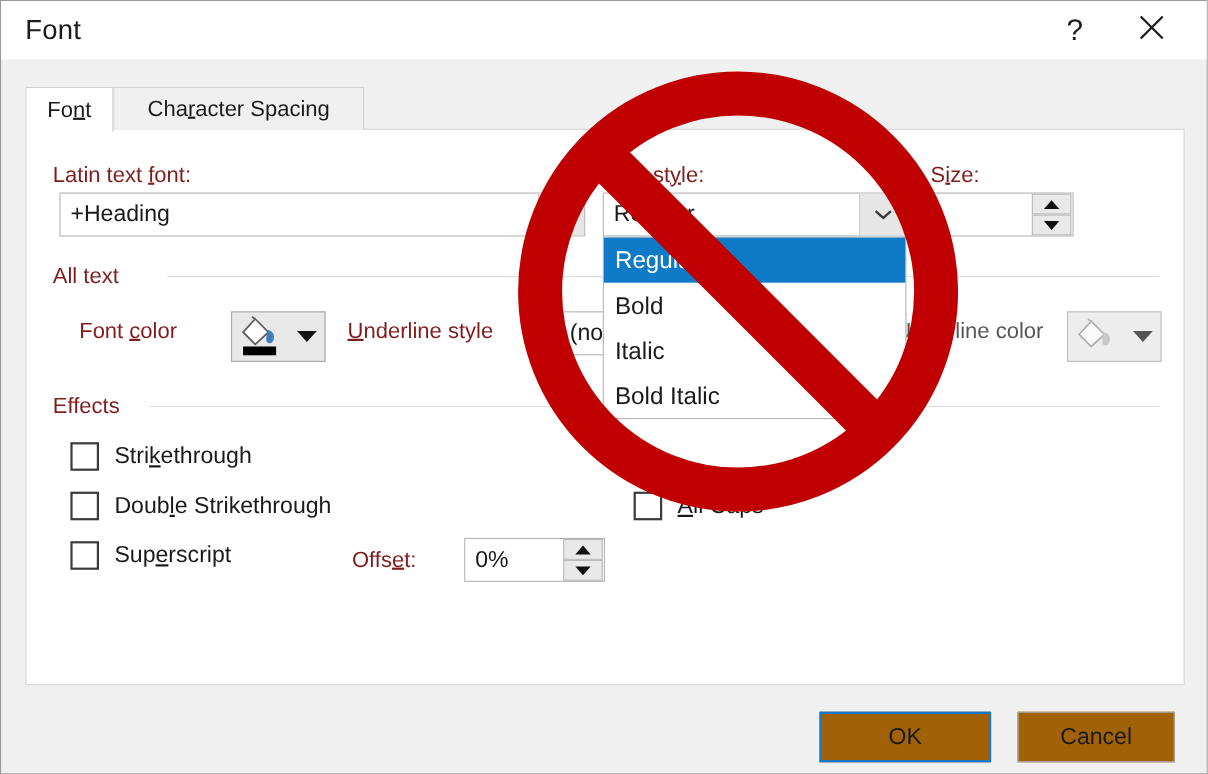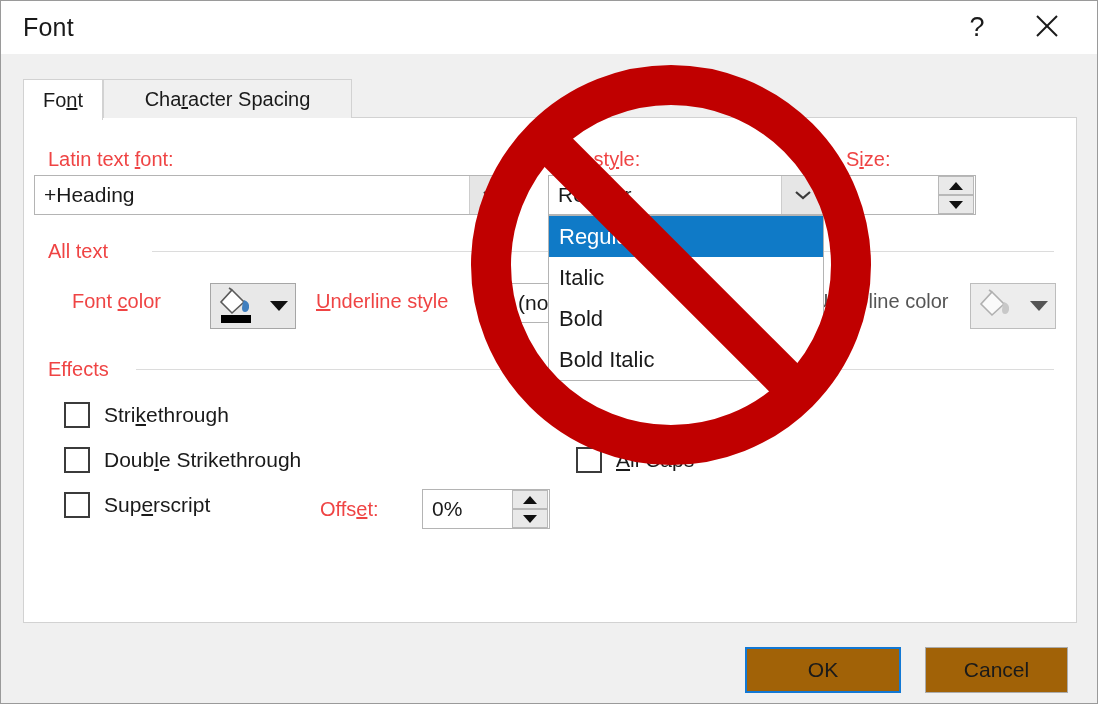--- a/index.html
+++ b/index.html
@@ -78,41 +78,41 @@
   .tab-font {
     left: 0;
     width: 80px;
     background: #ffffff;
     border-color: #d2d2d2;
     height: 41px;
     z-index: 3;
   }
   .tab-cspacing {
     left: 80px;
-    width: 249px;
+    width: 228px;
     background: #f0f0f0;
     z-index: 2;
   }
 
   
   .panel {
     position: absolute;
     left: 22px;
     top: 116px;
     width: 1054px;
     height: 506px;
     background: #ffffff;
     border: 1px solid #d2d2d2;
     box-sizing: border-box;
   }
 
   .lbl {
     position: absolute;
     font-size: 20px;
-    color: #ef4444;
+    color: #7f1d1d;
     white-space: nowrap;
   }
 
   u.acc { text-decoration: underline; }
 
   
   .combo {
     position: absolute;
     box-sizing: border-box;
     border: 1px solid #b4b4b4;
@@ -331,21 +331,21 @@
     <div class="tab tab-cspacing">
       <span>Cha<u class="acc">r</u>acter Spacing</span>
     </div>
   </div>
 
   <div class="panel">
 
     <div class="lbl" style="left:24px; top:30px;">
       Latin text <u class="acc">f</u>ont:
     </div>
-    <div class="combo" style="left:10px; top:57px; width:478px;">
+    <div class="combo" style="left:30px; top:57px; width:478px;">
       <div class="val">+Heading</div>
       <div class="arrow">
         <svg width="20" height="12" viewBox="0 0 20 12">
             <polyline points="3,3 10,9 17,3" fill="none" stroke="#3a3a3a" stroke-width="2.2"></polyline>
           </svg>
       </div>
     </div>
 
     <div class="lbl" style="left:524px; top:30px;">
       Font st<u class="acc">y</u>le:
@@ -354,22 +354,22 @@
       <div class="val">Regular</div>
       <div class="arrow">
         <svg width="20" height="12" viewBox="0 0 20 12">
             <polyline points="3,3 10,9 17,3" fill="none" stroke="#3a3a3a" stroke-width="2.2"></polyline>
           </svg>
       </div>
     </div>
 
     <div class="ddlist" style="left:524px; top:97px; width:276px;">
       <div class="item sel">Regular</div>
+      <div class="item">Bold</div>
       <div class="item">Italic</div>
-      <div class="item">Bold</div>
       <div class="item">Bold Italic</div>
     </div>
 
     <div class="lbl" style="left:822px; top:30px;">
       S<u class="acc">i</u>ze:
     </div>
     <div class="spin" style="left:822px; top:57px; width:130px;">
       <div class="val"></div>
       <div class="btns">
         <div>

